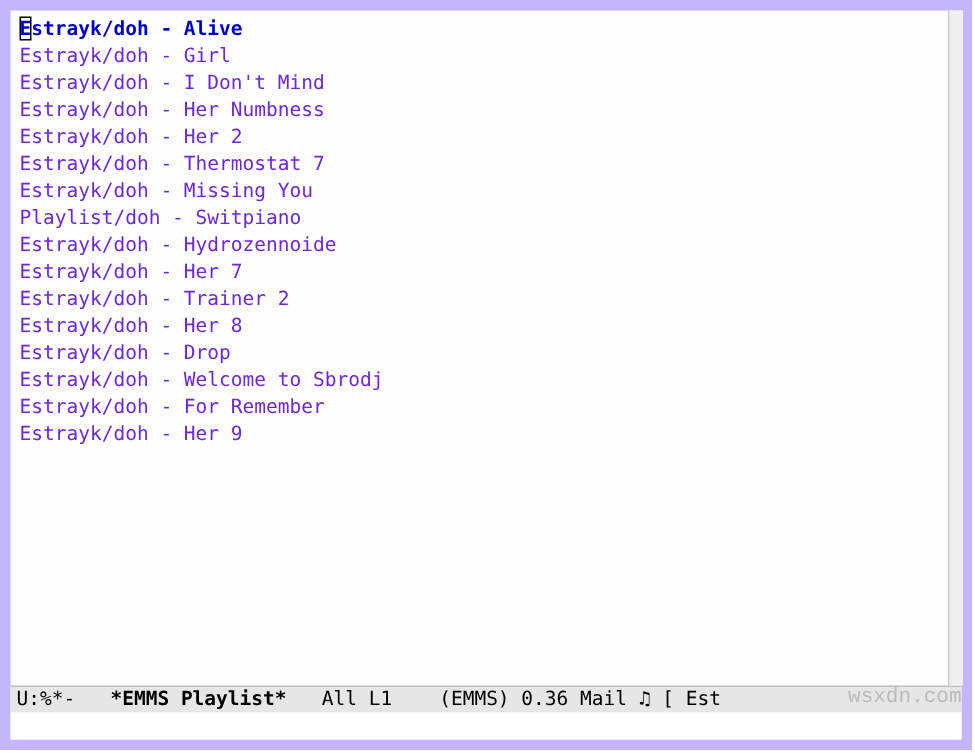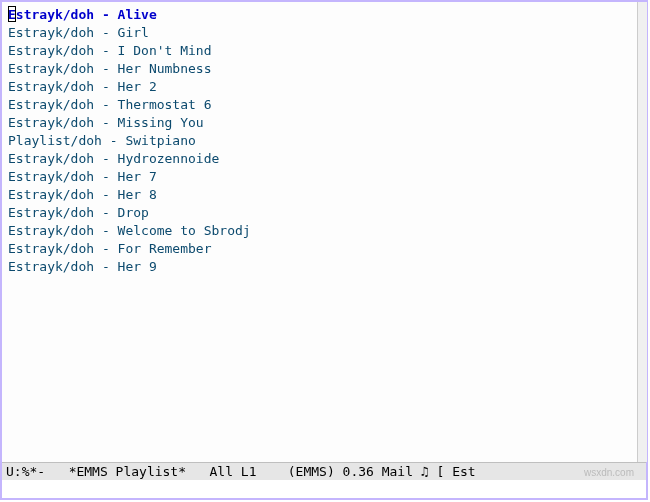--- a/index.html
+++ b/index.html
@@ -9,35 +9,35 @@
     overflow: hidden;
     font-family: "DejaVu Sans Mono", "Menlo", "Consolas", monospace;
     font-size: 13px;
     background: #ffffff;
     color: #000000;
   }
   .frame {
     position: relative;
     width: 648px;
     height: 500px;
-    border: 2px solid #c4b5fd;
+    border: 7px solid #c4b5fd;
     background: #fdfdfd;
     display: flex;
     flex-direction: column;
   }
   .buffer {
     flex: 1;
     padding: 4px 6px 4px 6px;
     overflow: hidden;
     white-space: nowrap;
     line-height: 18px;
     position: relative;
   }
   .track {
-    color: #0c4a6e;
+    color: #6d28d9;
     cursor: pointer;
   }
   .track.current {
     font-weight: bold;
     color: #0000cc;
   }
   .cursor-box {
     position: absolute;
     left: 6px;
     top: 4px;
@@ -52,63 +52,64 @@
     border-top: 1px solid #bfbfbf;
     color: #000;
     font-size: 13px;
     line-height: 18px;
     padding: 0 4px;
     white-space: nowrap;
     overflow: hidden;
     display: flex;
   }
   .modeline .seg { white-space: pre; }
-  .modeline .bufname { font-weight: normal; }
+  .modeline .bufname { font-weight: bold; }
   .minibuffer {
     height: 18px;
     background: #ffffff;
     line-height: 18px;
     padding: 0 4px;
   }
   .scrollbar {
     position: absolute;
     right: -1px;
     top: 0;
     bottom: 36px;
     width: 10px;
     background: #f0f0f0;
     border-left: 1px solid #ccc;
   }
   .watermark {
     position: absolute;
-    right: 12px;
+    right: 0;
     bottom: 20px;
-    font-size: 10px;
+    font-size: 14px;
     color: #bbb;
-    font-family: Liberation Sans, sans-serif;
+    font-family: Liberation Mono, monospace;
   }
 </style>
 </head>
 <body>
 
 <div class="frame">
 
   <div class="buffer">
     <div class="cursor-box"></div>
     <div id="tracks">
         <div class="track current">Estrayk/doh - Alive</div>
         <div class="track">Estrayk/doh - Girl</div>
         <div class="track">Estrayk/doh - I Don't Mind</div>
         <div class="track">Estrayk/doh - Her Numbness</div>
         <div class="track">Estrayk/doh - Her 2</div>
-        <div class="track">Estrayk/doh - Thermostat 6</div>
+        <div class="track">Estrayk/doh - Thermostat 7</div>
         <div class="track">Estrayk/doh - Missing You</div>
         <div class="track">Playlist/doh - Switpiano</div>
         <div class="track">Estrayk/doh - Hydrozennoide</div>
         <div class="track">Estrayk/doh - Her 7</div>
+        <div class="track">Estrayk/doh - Trainer 2</div>
         <div class="track">Estrayk/doh - Her 8</div>
         <div class="track">Estrayk/doh - Drop</div>
         <div class="track">Estrayk/doh - Welcome to Sbrodj</div>
         <div class="track">Estrayk/doh - For Remember</div>
         <div class="track">Estrayk/doh - Her 9</div>
       </div>
   </div>
 
   <div class="scrollbar"></div>
 

